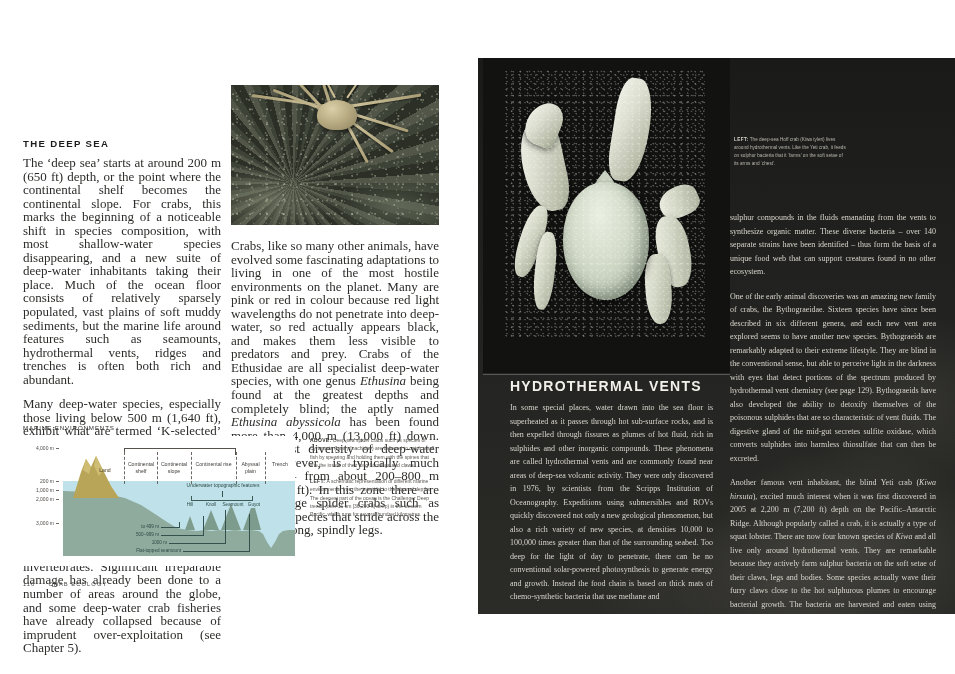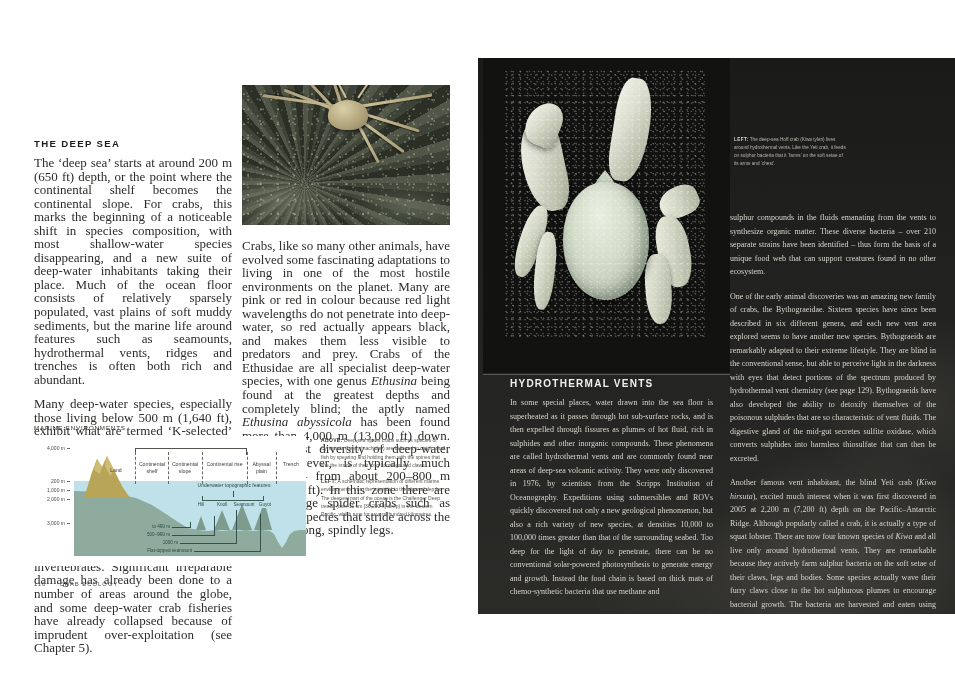--- a/index.html
+++ b/index.html
@@ -6,21 +6,21 @@
   html, body {
     width: 955px; height: 674px;
     background: #ffffff;
     font-family: "Liberation Serif", serif;
     overflow: hidden;
   }
   #spread { position: relative; width: 955px; height: 674px; background: #fff; }
 
   
   #left-page {
-    position: absolute; left: 16px; top: 0;
+    position: absolute; left: 5px; top: 0;
     width: 478px; height: 488px;
     background: #ffffff;
   }
 
   .col-a { position: absolute; left: 18px; top: 138px; width: 198px; }
   .col-b { position: absolute; left: 226px; top: 85px; width: 208px; }
 
   h2.section-title {
     font-family: "Liberation Sans", sans-serif;
     font-size: 9.6px;
@@ -290,21 +290,21 @@
     font-family: "Liberation Sans", sans-serif;
     font-size: 4.7px; line-height: 8.0px;
     color: #b9b6ad;
   }
   .cap-lead-dark { font-weight: bold; letter-spacing: .35px; color: #d8d5cc; }
 
   .rp-col-mid { position: absolute; left: 32px; top: 320px; width: 203px; }
   .rp-col-right { position: absolute; left: 252px; top: 153px; width: 206px; }
   h2.section-title-dark {
     font-family: "Liberation Sans", sans-serif;
-    font-size: 10px; font-weight: bold; letter-spacing: 1.25px;
+    font-size: 14px; font-weight: bold; letter-spacing: 1.25px;
     color: #f2f0ea; margin-bottom: 7px;
   }
   p.body-dark {
     font-family: "Liberation Serif", serif;
     font-size: 8.0px; line-height: 13.5px;
     color: #d9d6cd; text-align: justify; margin-bottom: 11px;
   }
   p.body-dark:last-child { margin-bottom: 0; }
 </style>
 </head>
@@ -459,20 +459,20 @@
           <span class="cap-lead-dark">LEFT:</span><span> The deep-sea Hoff crab (Kiwa tyleri) lives around hydrothermal vents. Like the Yeti crab, it feeds on sulphur bacteria that it ‘farms’ on the soft setae of its arms and ‘chest’.</span>
         </p>
       </div>
 
       <div class="rp-col-mid">
         <h2 class="section-title-dark">HYDROTHERMAL VENTS</h2>
         <p class="body-dark">In some special places, water drawn into the sea floor is superheated as it passes through hot sub-surface rocks, and is then expelled through fissures as plumes of hot fluid, rich in sulphides and other inorganic compounds. These phenomena are called hydrothermal vents and are commonly found near areas of deep-sea volcanic activity. They were only discovered in 1976, by scientists from the Scripps Institution of Oceanography. Expeditions using submersibles and ROVs quickly discovered not only a new geological phenomenon, but also a rich variety of new species, at densities 10,000 to 100,000 times greater than that of the surrounding seabed. Too deep for the light of day to penetrate, there can be no conventional solar-powered photosynthesis to generate energy and growth. Instead the food chain is based on thick mats of chemo-synthetic bacteria that use methane and</p>
       </div>
 
       <div class="rp-col-right">
-        <p class="body-dark">sulphur compounds in the fluids emanating from the vents to synthesize organic matter. These diverse bacteria – over 210 separate strains have been identified – thus form the basis of a unique food web that can support creatures found in no other ecosystem.</p>
+        <p class="body-dark">sulphur compounds in the fluids emanating from the vents to synthesize organic matter. These diverse bacteria – over 140 separate strains have been identified – thus form the basis of a unique food web that can support creatures found in no other ecosystem.</p>
         <p class="body-dark">One of the early animal discoveries was an amazing new family of crabs, the Bythograeidae. Sixteen species have since been described in six different genera, and each new vent area explored seems to have another new species. Bythograeids are remarkably adapted to their extreme lifestyle. They are blind in the conventional sense, but able to perceive light in the darkness with eyes that detect portions of the spectrum produced by hydrothermal vent chemistry (see page 129). Bythograeids have also developed the ability to detoxify themselves of the poisonous sulphides that are so characteristic of vent fluids. The digestive gland of the mid-gut secretes sulfite oxidase, which converts sulphides into harmless thiosulfate that can then be excreted.</p>
         <p class="body-dark">Another famous vent inhabitant, the blind Yeti crab (<i>Kiwa hirsuta</i>), excited much interest when it was first discovered in 2005 at 2,200 m (7,200 ft) depth on the Pacific–Antarctic Ridge. Although popularly called a crab, it is actually a type of squat lobster. There are now four known species of <i>Kiwa</i> and all live only around hydrothermal vents. They are remarkable because they actively farm sulphur bacteria on the soft setae of their claws, legs and bodies. Some species actually wave their furry claws close to the hot sulphurous plumes to encourage bacterial growth. The bacteria are harvested and eaten using specially modified mouthparts.</p>
       </div>
     </div>
   </div>
 
 </div>
 
 </body></html>

